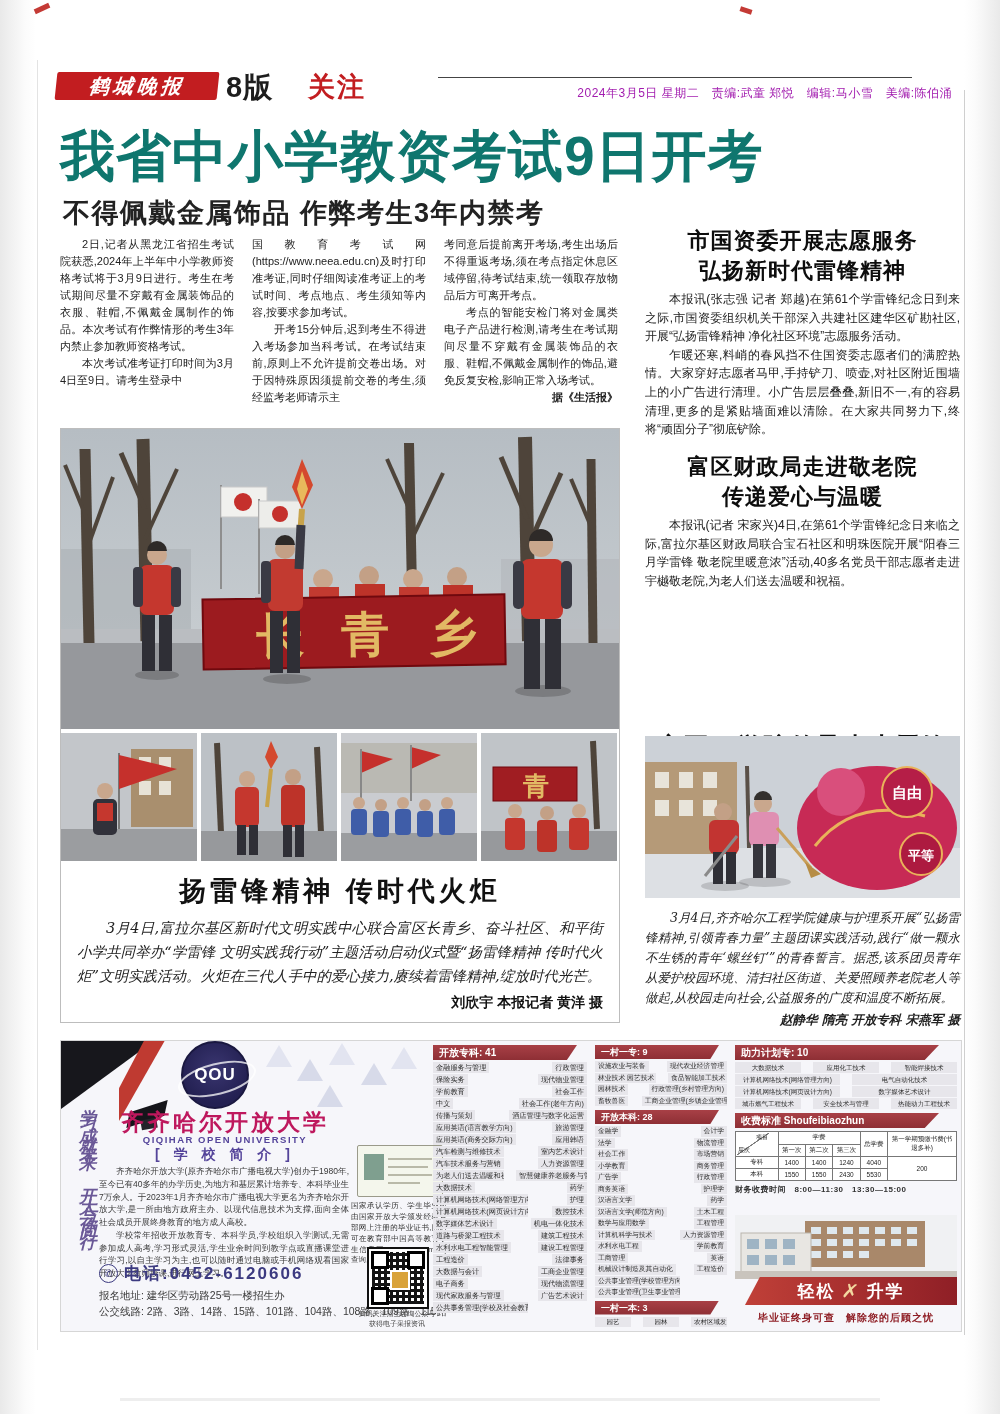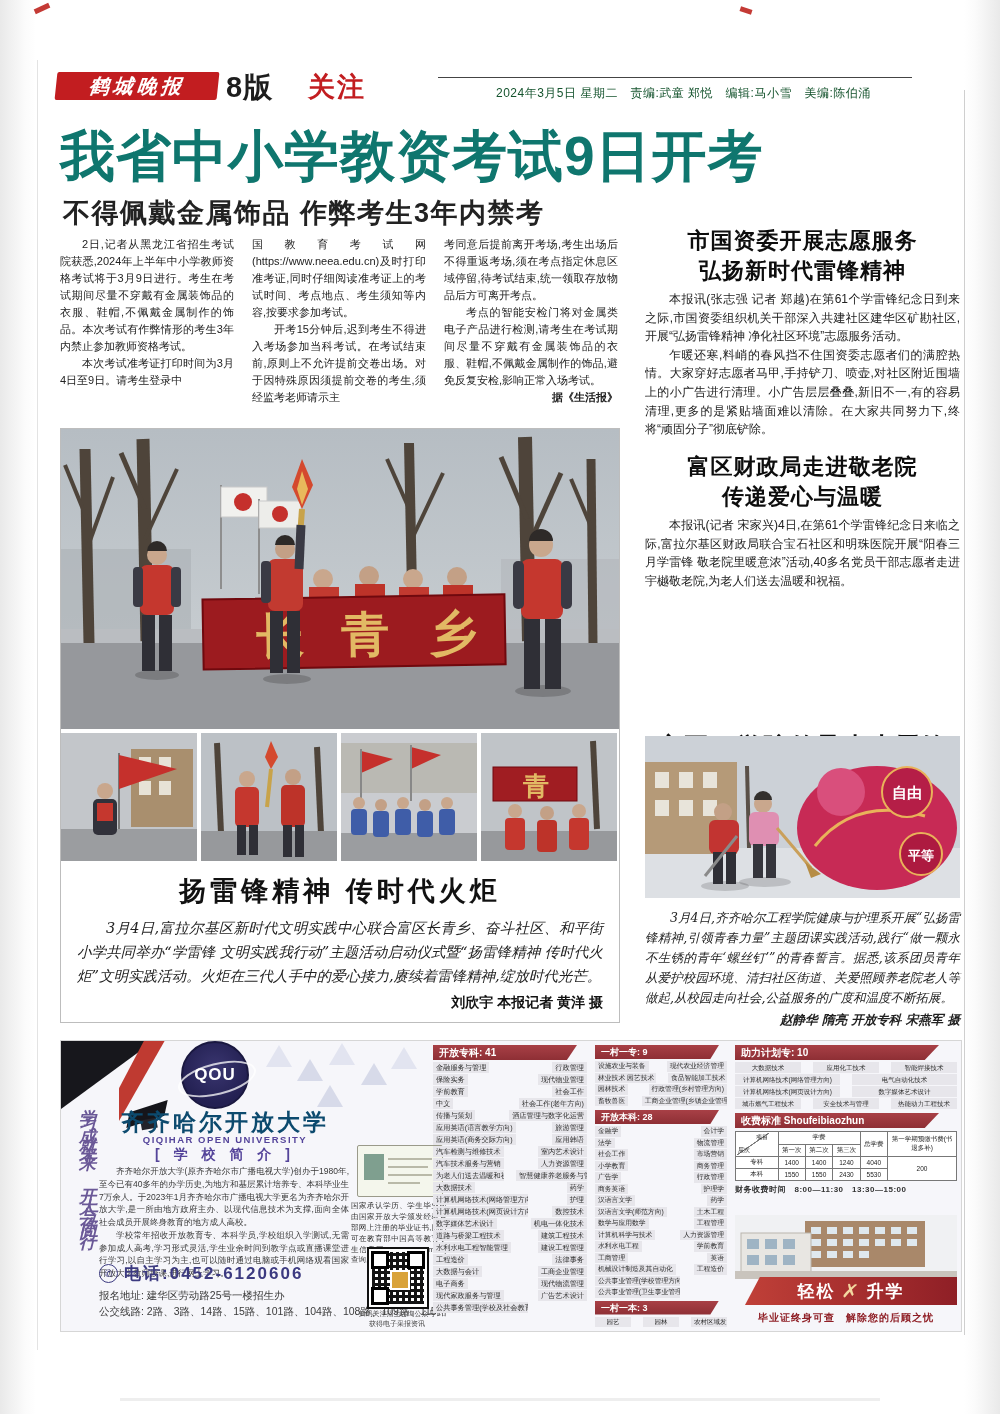--- a/index.html
+++ b/index.html
@@ -14,21 +14,21 @@
   .rule-l{left:37px;top:60px;width:1px;height:1290px;background:#e3e3e3;}
   .scanmark{background:#c43a35;}
   .bot-strip{left:120px;top:1398px;width:760px;height:3px;background:#eeeeee;}
   
   .paper-logo{left:56px;top:72px;width:162px;height:28px;background:#c21d20;color:#fff;
     display:flex;align-items:center;justify-content:center;font:bold italic 20px "DejaVu Serif","Liberation Serif",serif;
     letter-spacing:4px;transform:skewX(-6deg);border-radius:2px;}
   .edition{left:226px;top:68px;font-size:29px;font-weight:900;color:#1d1d1d;letter-spacing:1px;}
   .section{left:308px;top:69px;font-size:27px;font-weight:900;color:#c21d20;letter-spacing:2px;}
   .mast-rule{left:438px;top:77px;width:474px;height:1px;background:#444;}
-  .dateline{left:496px;top:85px;width:420px;font-size:12px;color:#14532d;letter-spacing:.5px;}
+  .dateline{left:532px;top:85px;width:420px;text-align:right;font-size:12px;color:#a21caf;letter-spacing:.5px;}
   
   .headline{left:60px;top:126px;width:720px;font-size:55px;font-weight:900;color:#0f766e;letter-spacing:1px;line-height:1.1;}
   .subhead{left:63px;top:195px;width:560px;font-size:27px;font-weight:600;color:#222;letter-spacing:1.5px;}
   .lead-cols{left:60px;top:236px;width:558px;height:190px;display:flex;gap:18px;}
   .lead-col{width:174px;font-size:11px;line-height:1.55;text-align:justify;color:#222;}
   .lead-col p{margin:0;text-indent:2em;}
   .lead-col p.cont{text-indent:0;}
   .credit{float:right;font-weight:bold;text-indent:0;}
   
   .photo-block{left:60px;top:428px;width:558px;border:1px solid #bdbdbd;background:#fff;}
@@ -57,21 +57,21 @@
   .tri.a{border-bottom:22px solid #e2e4f0;}
   .tri.b{border-bottom:22px solid #d7dae9;}
   .slogan{left:16px;top:54px;height:232px;writing-mode:vertical-rl;font:italic 17px "DejaVu Serif","Liberation Serif",serif;
      color:#6a5897;letter-spacing:9px;font-weight:bold;}
   .qou-logo{left:120px;top:0px;width:64px;height:64px;border-radius:50%;
      background:radial-gradient(circle at 50% 40%, #3a3670, #232052 70%);display:flex;align-items:center;justify-content:center;
      color:#fff;font-weight:900;font-size:17px;letter-spacing:1px;border:2px solid #1a1840;}
   .qou-ring{left:116px;top:22px;width:76px;height:28px;border:2px solid rgba(255,255,255,.75);border-radius:50%;transform:rotate(-14deg);}
   .cap-doodle{left:66px;top:66px;width:40px;height:14px;background:#15151a;transform:rotate(-18deg) skewX(-30deg);}
   .cap-doodle2{left:80px;top:78px;width:16px;height:10px;background:#23232a;transform:rotate(-10deg);}
-  .uni-cn{left:36px;top:66px;width:256px;text-align:center;color:#0c4a6e;font-size:23px;font-weight:900;letter-spacing:3px;}
+  .uni-cn{left:36px;top:66px;width:256px;text-align:center;color:#be185d;font-size:23px;font-weight:900;letter-spacing:3px;}
   .uni-en{left:36px;top:93px;width:256px;text-align:center;color:#54449a;font-size:9.5px;font-weight:bold;letter-spacing:1.5px;}
   .intro-h{left:36px;top:105px;width:256px;text-align:center;color:#54449a;font-size:14px;font-weight:bold;letter-spacing:5px;}
   .intro-ps{left:38px;top:124px;width:250px;font-size:8.5px;line-height:1.5;text-align:justify;color:#3a3a3a;}
   .intro-ps p{margin:0;text-indent:2em;}
   .phone-row{left:38px;top:221px;display:flex;align-items:center;gap:6px;color:#3c3a80;}
   .phone-ic{width:17px;height:17px;border:1.5px solid #3c3a80;border-radius:50%;display:flex;align-items:center;justify-content:center;font-size:10px;}
   .phone-txt{font-size:17px;font-weight:900;letter-spacing:2px;}
   .addr{left:38px;top:248px;font-size:10.5px;color:#3b3b3b;}
   .bus{left:38px;top:264px;font-size:10.5px;color:#3b3b3b;}
   .cert-card{left:296px;top:104px;width:84px;height:50px;background:#f4f6ec;border:1px solid #9a9a8a;border-radius:2px;}

